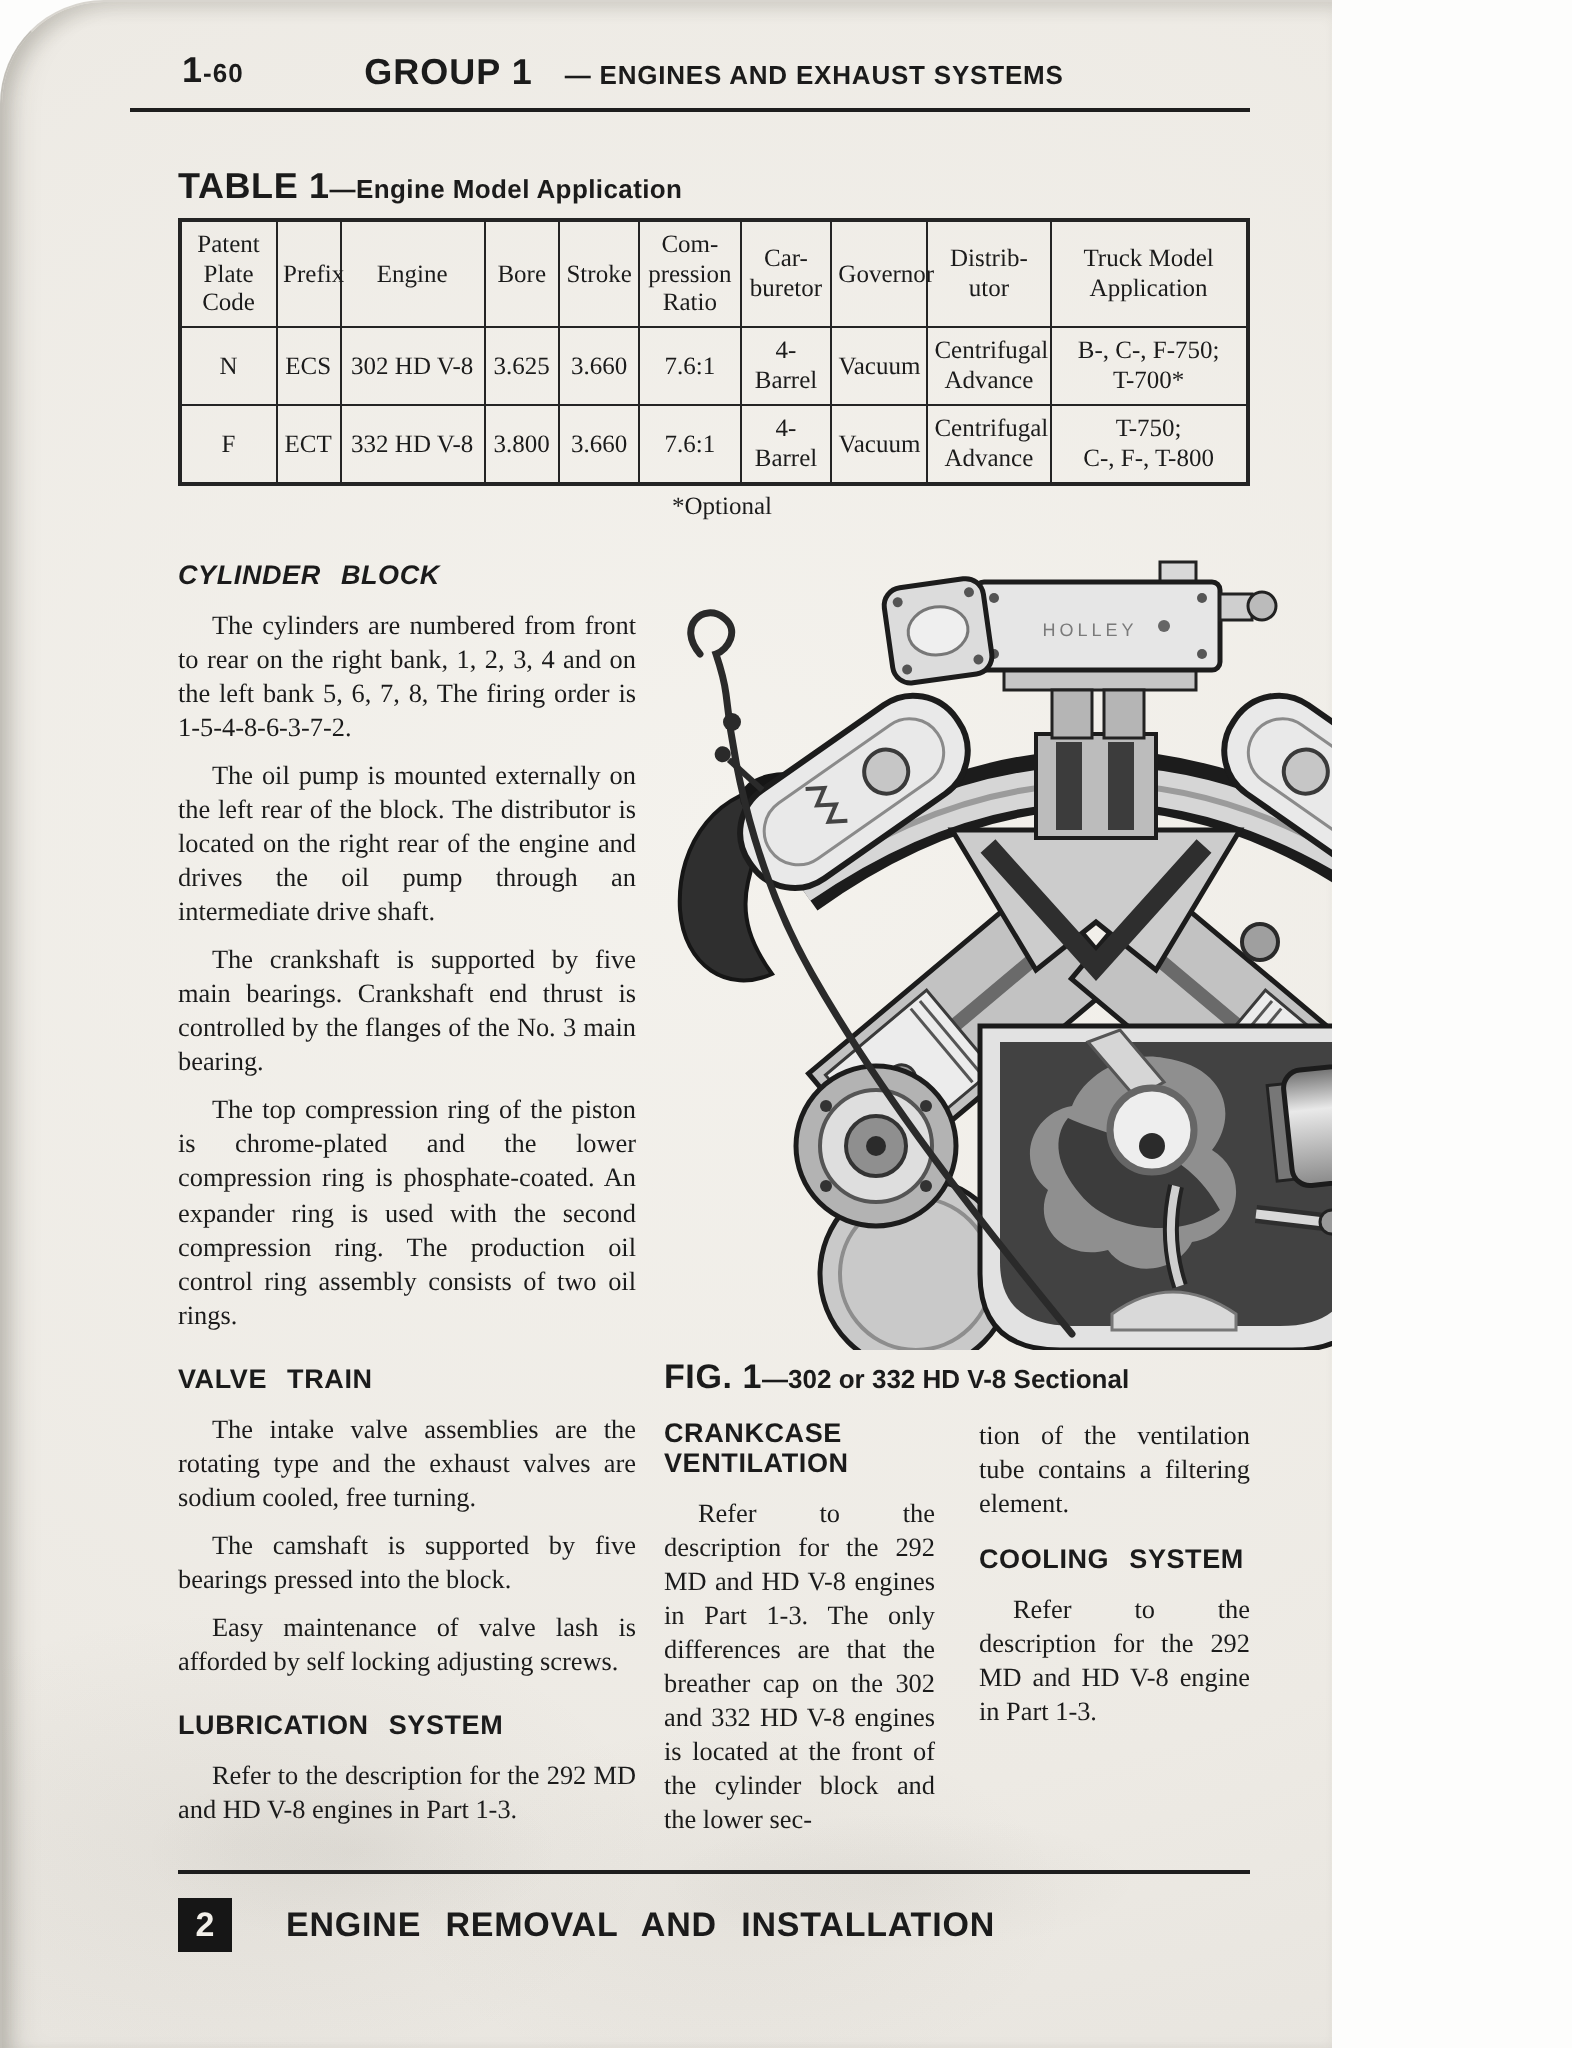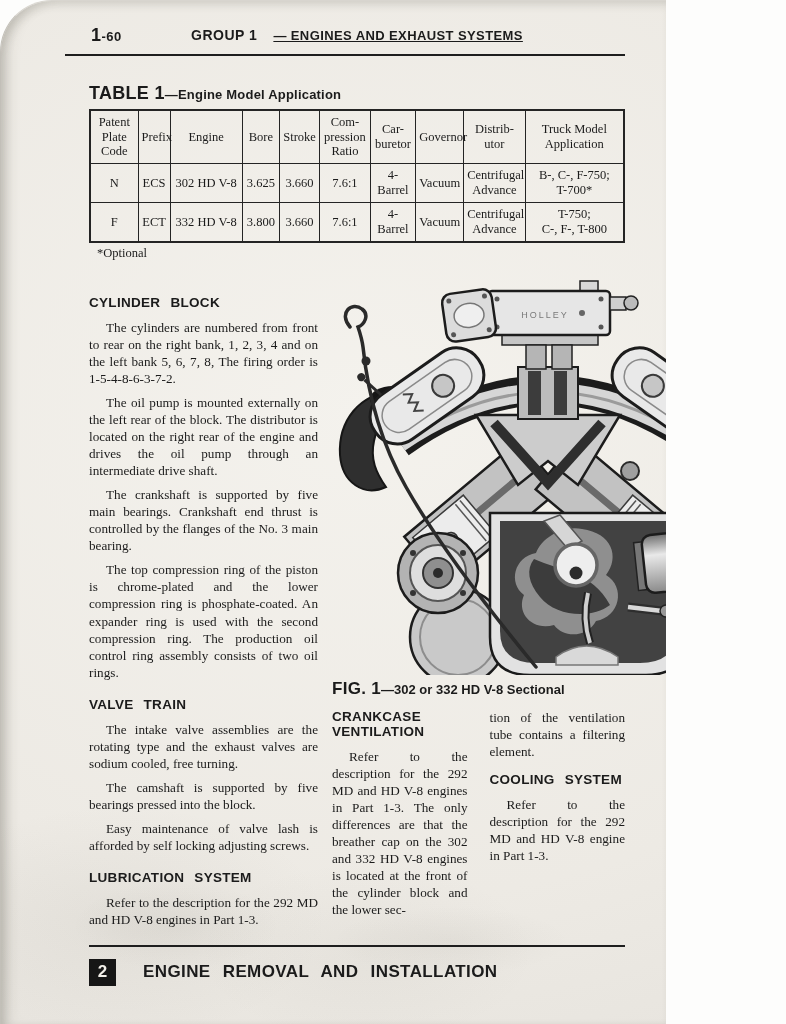--- a/index.html
+++ b/index.html
@@ -21,45 +21,45 @@
   .hdr{position:relative;height:24px;}
   .pageno{
     position:absolute;left:2px;top:0;
     font-family:"Liberation Sans",sans-serif;font-weight:700;font-size:13px;letter-spacing:.5px;
   }
   .pageno::first-letter{font-size:18px;}
   .hdr-title{
     text-align:center;font-family:"Liberation Sans",sans-serif;font-weight:700;
     padding-top:1px;
   }
-  .hdr-title .big{font-size:14px;letter-spacing:.5px;}
-  .hdr-title .rest{font-size:13px;letter-spacing:.4px;margin-left:16px;text-decoration:underline;}
+  .hdr-title .big{font-size:18px;letter-spacing:.5px;}
+  .hdr-title .rest{font-size:13px;letter-spacing:.4px;margin-left:16px;}
   .header-rule{margin:5px 0 0 -24px;border:0;border-top:2.5px solid #1e1e1e;width:calc(100% + 24px);}
   
   .table-title{margin-top:27px;font-family:"Liberation Sans",sans-serif;font-weight:700;}
   .table-title .big{font-size:18px;letter-spacing:.3px;}
   .table-title .rest{font-size:13px;letter-spacing:.2px;}
   table.engine{border-collapse:collapse;width:100%;margin-top:5px;font-size:12.5px;table-layout:fixed;}
   table.engine th,table.engine td{
     border:1.4px solid #242424;text-align:center;vertical-align:middle;
     white-space:pre-line;padding:2px 3px;font-weight:normal;line-height:1.18;
   }
   table.engine{border:2px solid #242424;}
   table.engine thead th{height:48px;}
   table.engine tbody td{height:34px;}
-  .footnote{font-size:12.5px;margin:3px 0 0 8px;}
+  .footnote{font-size:12.5px;margin:3px 0 0 8px;text-align:center;}
   
   .main{display:flex;margin-top:14px;}
   .left-col{width:229px;flex:none;}
   .right-area{flex:1;margin-left:14px;min-width:0;}
   h3.sh{
     font-family:"Liberation Sans",sans-serif;font-weight:700;font-size:13.5px;
     letter-spacing:.3px;word-spacing:6px;margin:16px 0 9px 0;
   }
-  h3.sh.first{margin-top:20px;}
+  h3.sh.first{margin-top:5px;font-style:italic;}
   p.doc{margin:0 0 7px 0;font-size:13.2px;line-height:1.29;text-align:justify;text-indent:17px;}
   p.doc.noindent{text-indent:0;}
   
   .fig-box{position:relative;width:437px;height:400px;margin-left:-2px;}
   .fig-box svg{display:block;width:437px;height:400px;}
   .fig-code{
     position:absolute;right:14px;bottom:4px;
     font-family:"Liberation Sans",sans-serif;font-weight:700;font-size:11px;letter-spacing:1.5px;color:#2c2c2c;
   }
   .fig-caption{margin-top:4px;font-family:"Liberation Sans",sans-serif;font-weight:700;}

